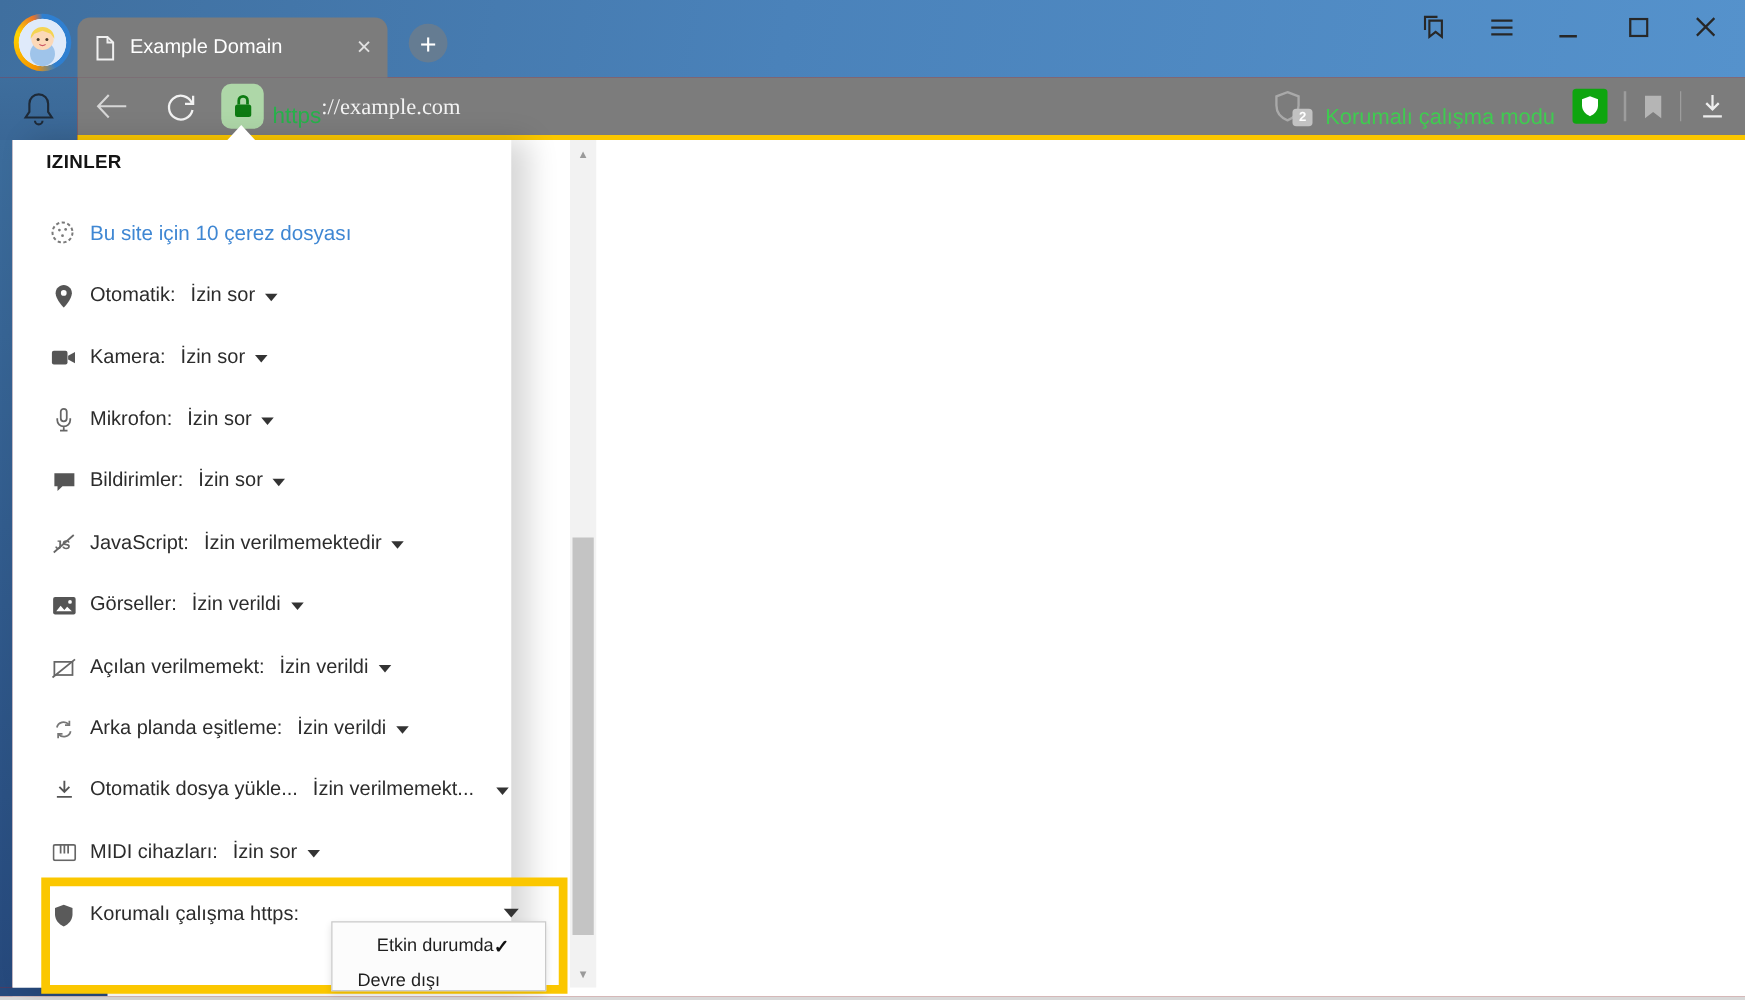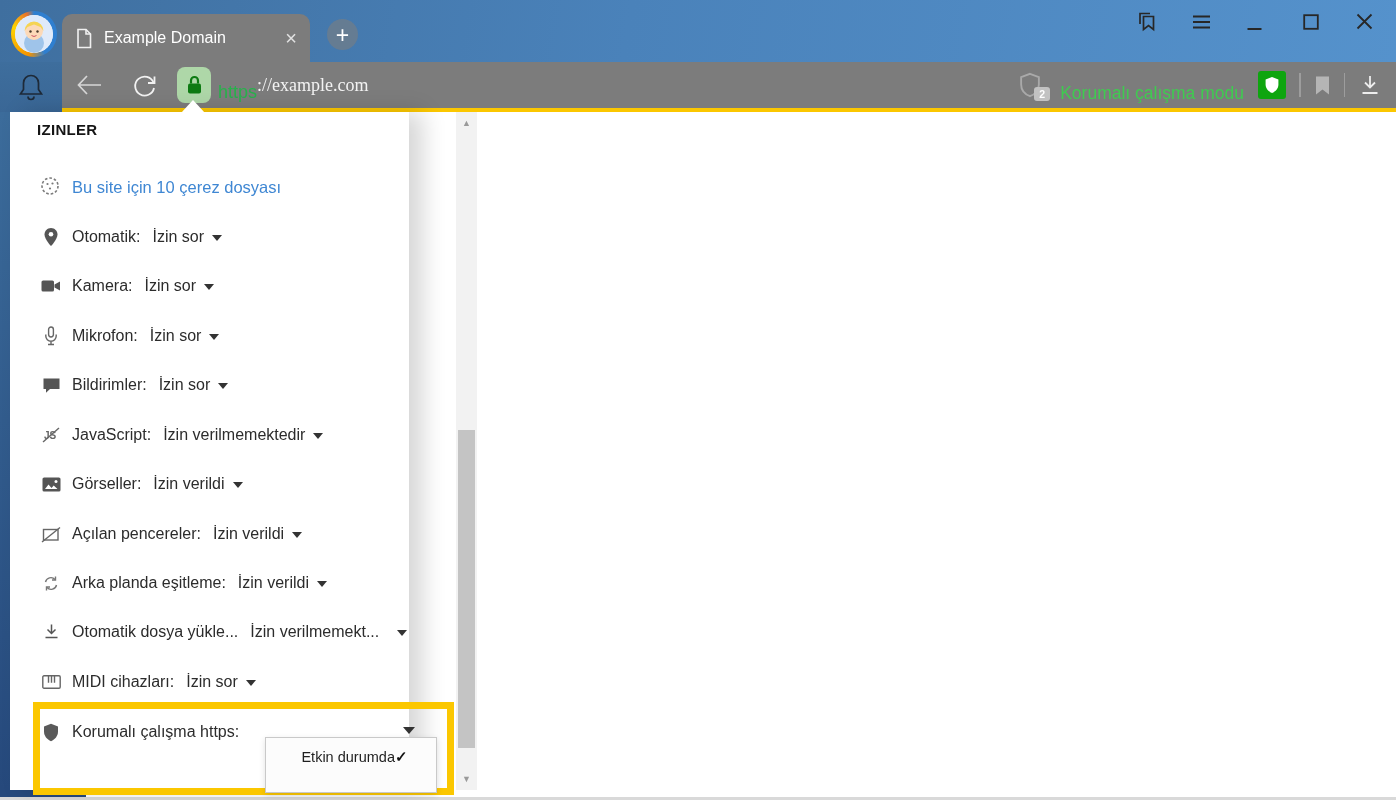--- a/index.html
+++ b/index.html
@@ -294,21 +294,21 @@
       </span>
     </div>
 
     <div class="perm-row r7">
       <span class="picon">
         <svg width="20" height="17" viewBox="0 0 20 17">
             <rect x="2.5" y="3.5" width="14.5" height="10.5" fill="none" stroke="#666" stroke-width="1.4"></rect>
             <path d="M1 16 L19 1.5" stroke="#666" stroke-width="1.4"></path>
           </svg>
       </span>
-      <span class="plabel">Açılan pencereler:</span>
+      <span class="plabel">Açılan verilmemekt:</span>
       <span class="pcontrol">
         <span>İzin verildi</span>
         <span class="caret"></span>
       </span>
     </div>
 
     <div class="perm-row r8">
       <span class="picon">
         <svg width="16" height="17" viewBox="0 0 16 17">
             <path d="M2.5 7 a5.5 5.5 0 0 1 9.5-2.5" fill="none" stroke="#777" stroke-width="1.4"></path>
@@ -372,15 +372,18 @@
 
   <div class="abs row11-caret"></div>
 
   <div class="abs hibox"></div>
 
   <div class="abs dropdown">
     <div class="dd-item first">
       <span>Etkin durumda</span>
       <span class="dd-check">✓</span>
     </div>
+    <div class="dd-item">
+      <span>Devre dışı</span>
+    </div>
   </div>
 
 </div>
 
 </body></html>

